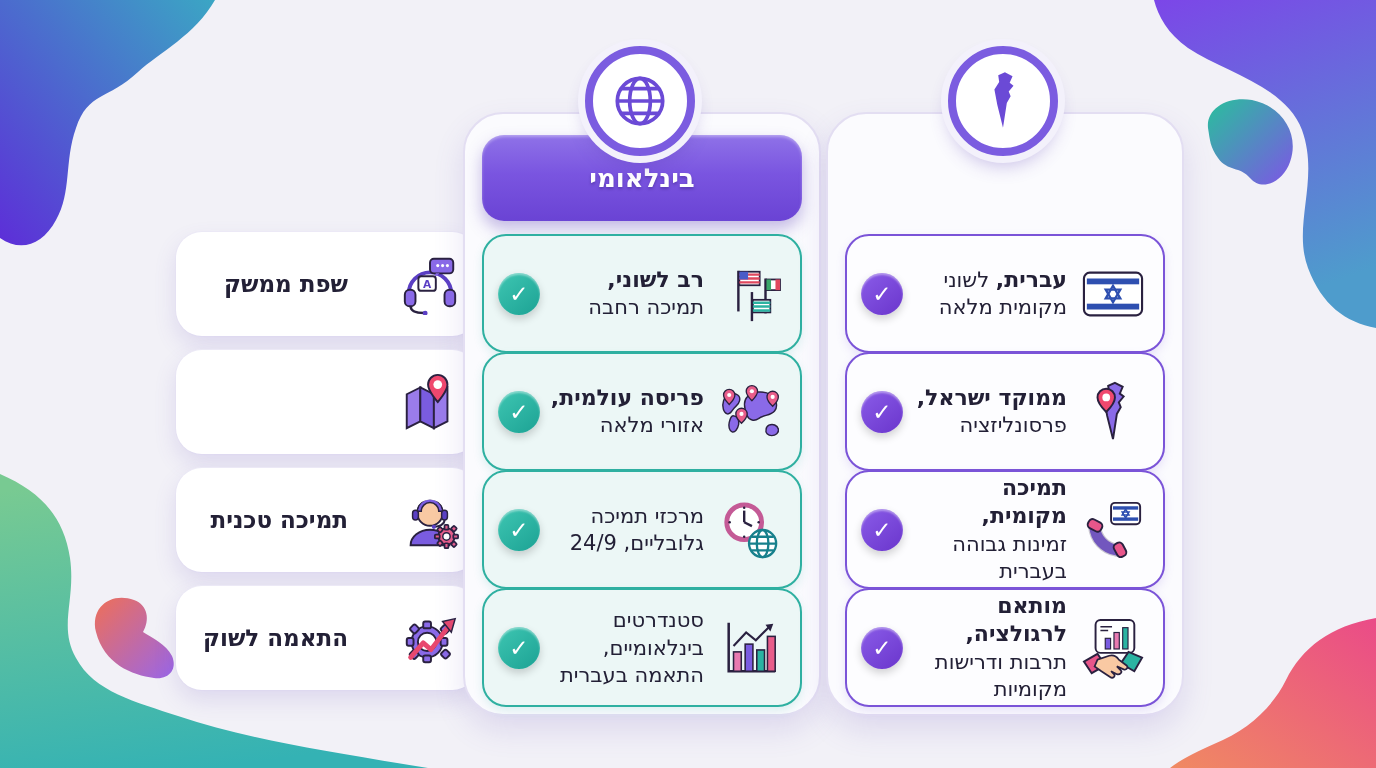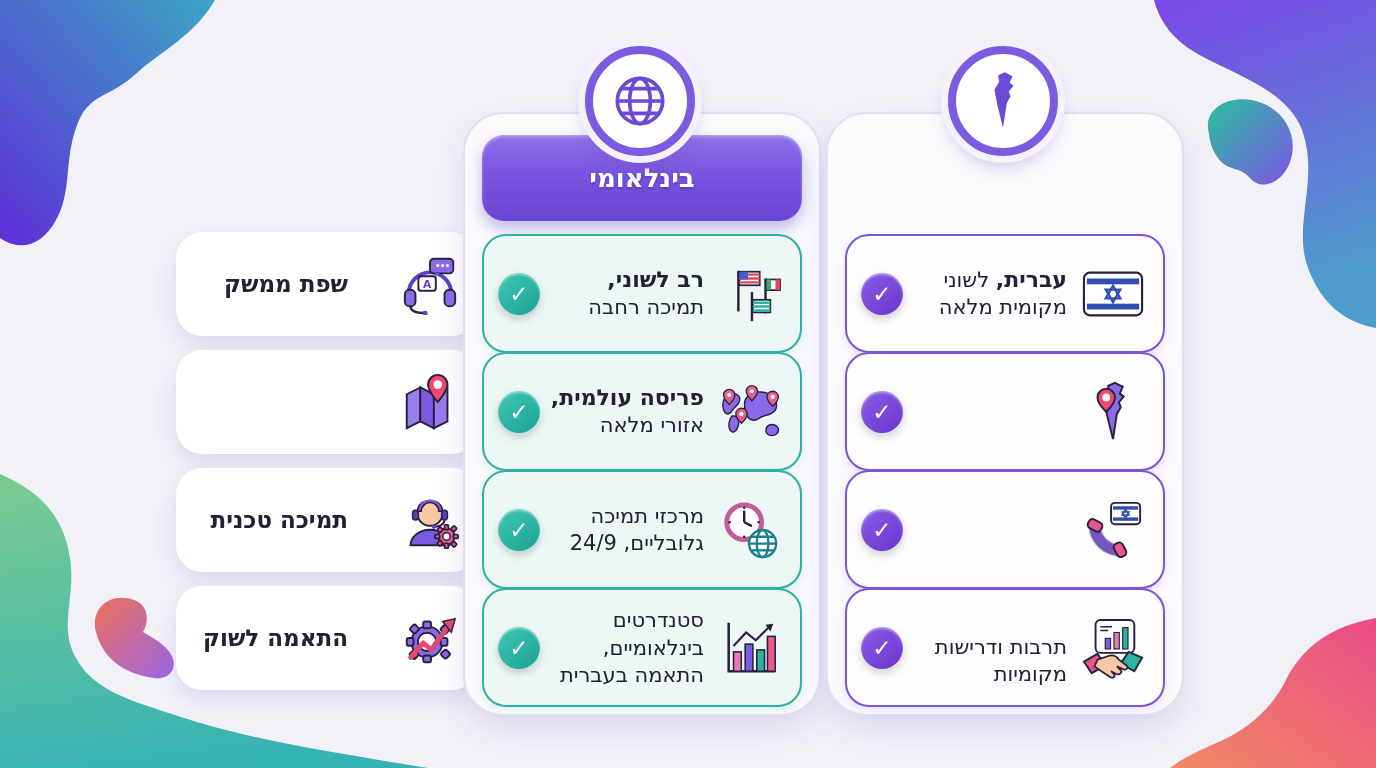--- a/index.html
+++ b/index.html
@@ -296,59 +296,67 @@
     </div>
 
     <div class="card card-isr r2">
       <span class="icon">
         <svg viewBox="0 0 44 64" width="46" height="62">
           <path d="M24 2 L32 6 L29 13 L33 16 L28 22 L30 27 L26 34 L22 60 L16 36 L13 20 L18 12 L17 5 Z" fill="#8a6ae8" stroke="#2a2140" stroke-width="2"></path>
           <path d="M15 8 a9 9 0 0 1 9 9 c0 6 -9 15 -9 15 c0 0 -9 -9 -9 -15 a9 9 0 0 1 9 -9 z" fill="#f0486e" stroke="#2a2140" stroke-width="2"></path>
           <circle cx="15" cy="17" r="4" fill="#fff"></circle>
         </svg>
       </span>
+      <span class="card-text">
+        <span class="b">ממוקד ישראל,</span><span></span><br>
+        <span>פרסונליזציה</span>
+      </span>
       <span class="check check-isr">✓</span>
     </div>
 
     <div class="card card-isr r3">
       <span class="icon">
         <svg viewBox="0 0 64 64" width="62" height="62">
           <rect x="30" y="4" width="30" height="22" rx="4" fill="#fff" stroke="#2a2140" stroke-width="2"></rect>
           <rect x="32" y="7.5" width="26" height="3.5" fill="#2e4fb0"></rect>
           <rect x="32" y="19" width="26" height="3.5" fill="#2e4fb0"></rect>
           <g fill="none" stroke="#2e4fb0" stroke-width="1.6">
             <polygon points="45,10.5 48.5,16.5 41.5,16.5"></polygon>
             <polygon points="45,19.5 41.5,13.5 48.5,13.5"></polygon>
           </g>
           <path d="M13 28 a27 27 0 0 0 23 25" fill="none" stroke="#8a6ae8" stroke-width="11" stroke-linecap="round"></path>
           <path d="M13 28 a27 27 0 0 0 23 25" fill="none" stroke="#2a2140" stroke-width="13.5" stroke-linecap="round" opacity="0.25"></path>
           <rect x="6" y="22" width="15" height="10" rx="4" transform="rotate(28 13 27)" fill="#e8568a" stroke="#2a2140" stroke-width="2"></rect>
           <rect x="32" y="47" width="15" height="10" rx="4" transform="rotate(62 39 52)" fill="#e8568a" stroke="#2a2140" stroke-width="2"></rect>
         </svg>
+      </span>
+      <span class="card-text">
+        <span class="b">תמיכה מקומית,</span><span></span><br>
+        <span>זמינות גבוהה בעברית</span>
       </span>
       <span class="check check-isr">✓</span>
     </div>
 
     <div class="card card-isr r4">
       <span class="icon">
         <svg viewBox="0 0 64 64" width="62" height="62">
           <rect x="14" y="3" width="40" height="34" rx="5" fill="#fff" stroke="#2a2140" stroke-width="2"></rect>
           <path d="M19 10 h12 M19 14 h8" stroke="#2a2140" stroke-width="1.6"></path>
           <rect x="24" y="22" width="5.5" height="11" fill="#7a5ce0" stroke="#2a2140" stroke-width="1.2"></rect>
           <rect x="33" y="16" width="5.5" height="17" fill="#e87ab0" stroke="#2a2140" stroke-width="1.2"></rect>
           <rect x="42" y="11" width="5.5" height="22" fill="#2bb3a2" stroke="#2a2140" stroke-width="1.2"></rect>
           <polygon points="2,46 16,38 24,50 10,58" fill="#e8568a" stroke="#2a2140" stroke-width="2"></polygon>
           <polygon points="62,42 48,36 40,48 54,56" fill="#2bb3a2" stroke="#2a2140" stroke-width="2"></polygon>
           <g fill="#f9c9a3" stroke="#2a2140" stroke-width="1.8">
             <path d="M16 44 l12 -4 c4 -1 8 1 10 4 l8 6 c2 2 0 5 -3 4 l-7 -3 l4 4 c2 2 -1 5 -4 4 l-6 -3 l3 3 c2 2 -1 5 -4 3 l-9 -6 l-7 -5 z"></path>
           </g>
         </svg>
       </span>
       <span class="card-text">
-        <span></span><br>
+        <span class="b">מותאם לרגולציה,</span><span></span><br>
         <span>תרבות ודרישות מקומיות</span>
       </span>
       <span class="check check-isr">✓</span>
     </div>
   </div>
 
   <div class="head-circle circ-int">
     <svg viewBox="0 0 64 64" width="66" height="66">
       <g fill="none" stroke="#6b4ad6" stroke-width="3.6">
         <circle cx="32" cy="32" r="22"></circle>

